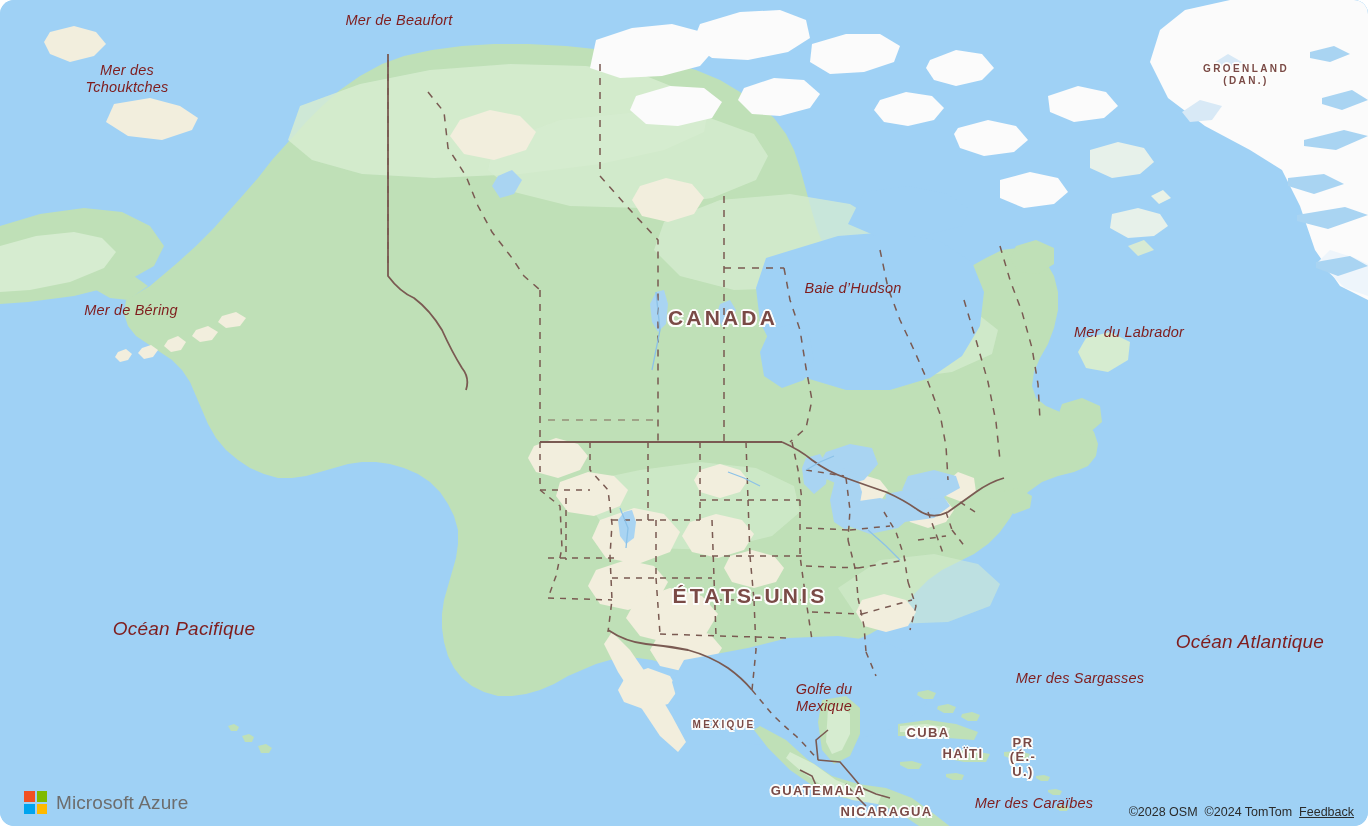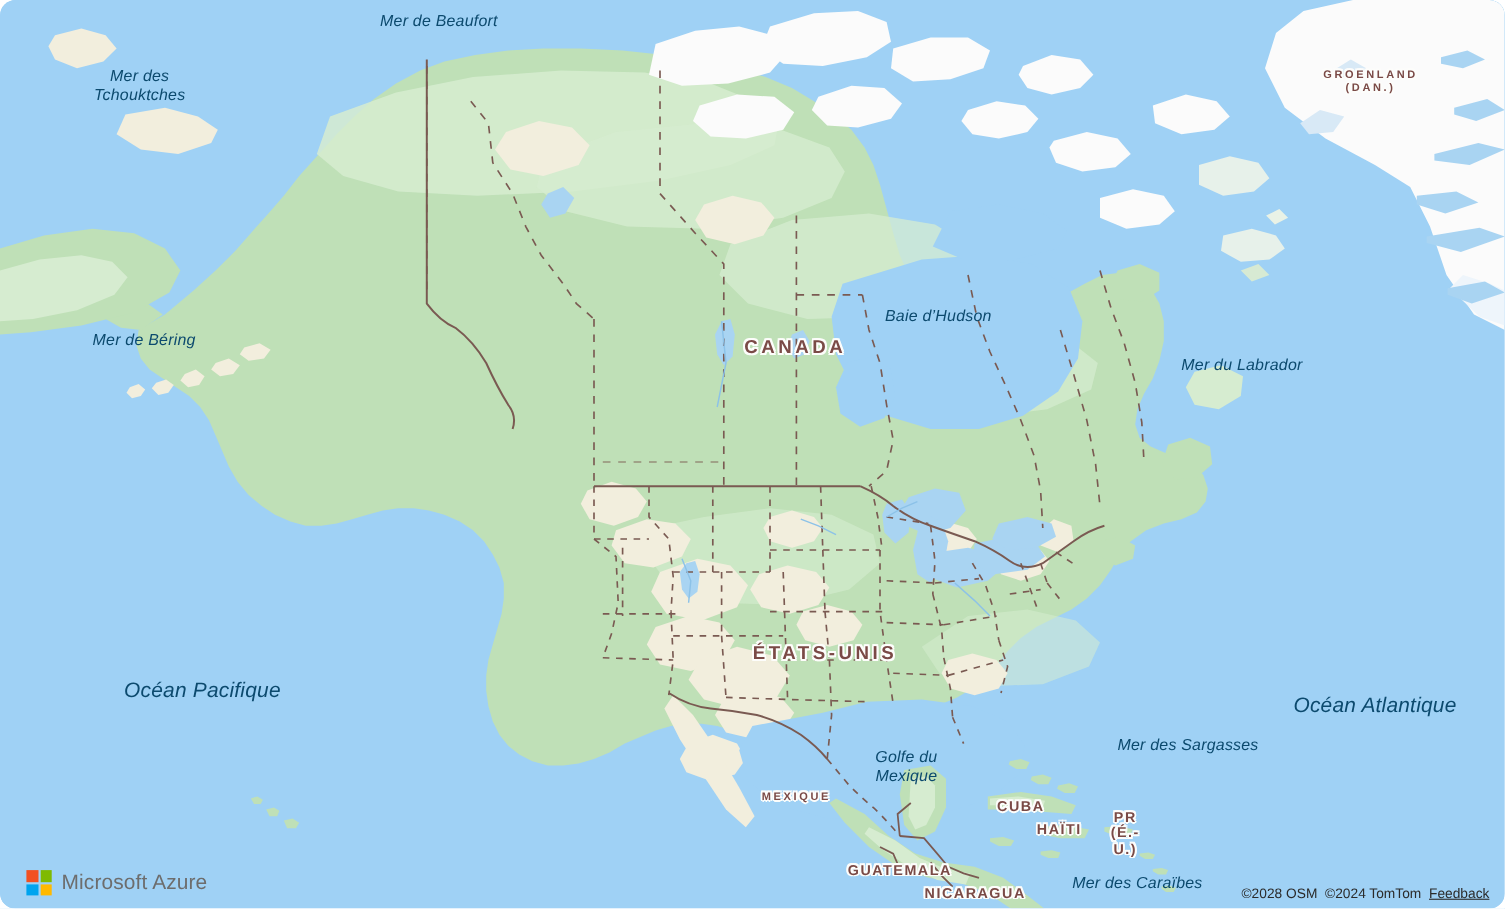--- a/index.html
+++ b/index.html
@@ -46,26 +46,26 @@
     font-weight: 700;
     font-size: 15px;
     letter-spacing: 2.2px;
     text-shadow:
       -1.5px -1.5px 0 #fdfdfb, 1.5px -1.5px 0 #fdfdfb,
       -1.5px  1.5px 0 #fdfdfb, 1.5px  1.5px 0 #fdfdfb,
        0px -1.7px 0 #fdfdfb,   0px  1.7px 0 #fdfdfb,
       -1.7px  0px 0 #fdfdfb,  1.7px  0px 0 #fdfdfb;
   }
 
-  .lbl-country.sz-lg { font-size: 17px; letter-spacing: 3.2px; }
+  .lbl-country.sz-lg { font-size: 21px; letter-spacing: 3.2px; }
   .lbl-country.sz-md { font-size: 10px; letter-spacing: 2.4px; }
   .lbl-country.sz-sm { font-size: 13px; letter-spacing: 1.4px; }
 
   .lbl-water {
-    color: #0c4a6e;
+    color: #7f1d1d;
     font-style: italic;
     font-weight: 400;
     font-size: 14px;
     text-align: center;
     letter-spacing: 0.2px;
   }
   .lbl-water.sz-ocean { font-size: 19px; }
   .lbl-water.sz-sea   { font-size: 14.5px; }
 
   .center { text-align: center; transform: translateX(-50%); }

